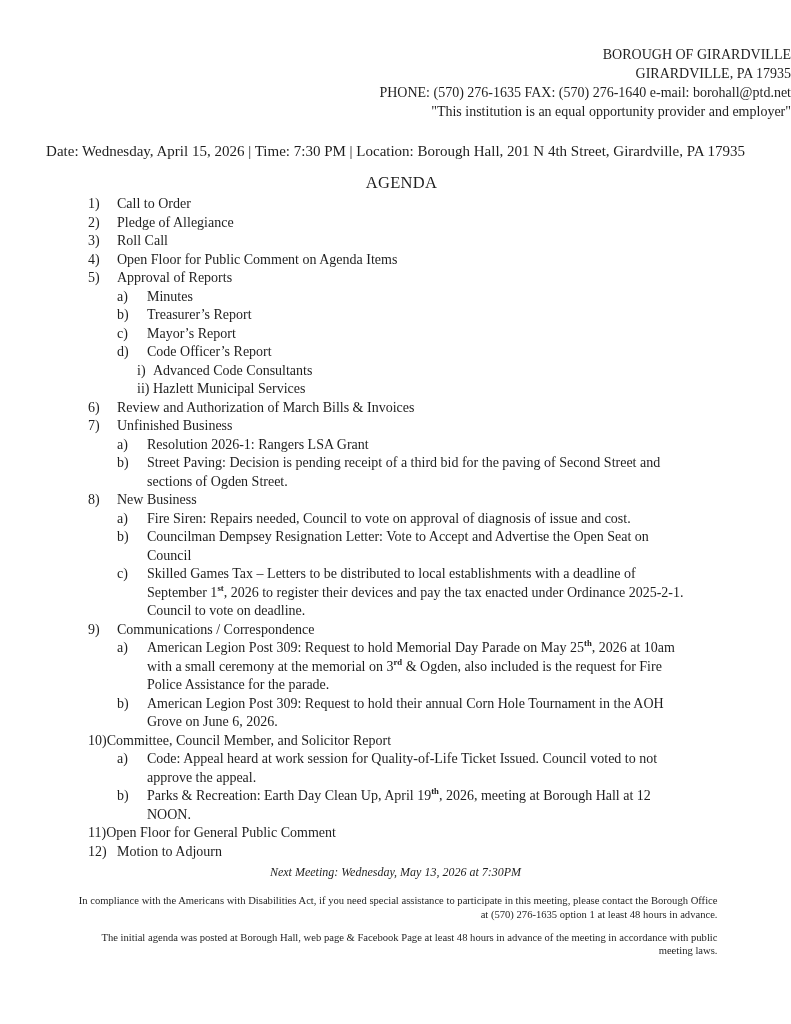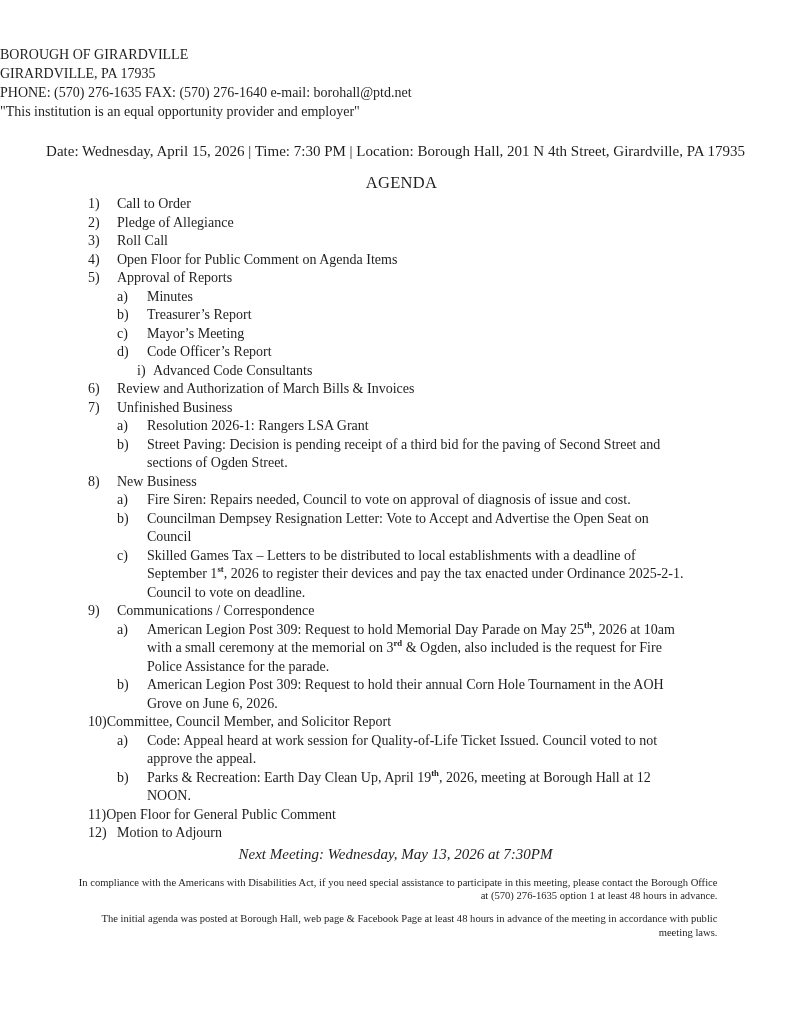--- a/index.html
+++ b/index.html
@@ -16,21 +16,21 @@
     -webkit-font-smoothing: antialiased;
   }
   .doc {
     position: relative;
     width: 791px;
     height: 1024px;
     padding-top: 45px;
     box-sizing: border-box;
   }
   .doc-header {
-    text-align: left;
+    text-align: right;
     font-size: 14px;
     line-height: 19px;
   }
   .meeting-info {
     text-align: center;
     font-size: 15px;
     line-height: 15px;
     margin-top: 23px;
   }
   .agenda-title {
@@ -65,21 +65,21 @@
   .item-text { flex: 1 1 auto; }
   .item-text sup {
     font-size: 0.62em;
     line-height: 0;
     vertical-align: super;
     font-weight: bold;
   }
   .next-meeting {
     text-align: center;
     font-style: italic;
-    font-size: 15px;
+    font-size: 12px;
     line-height: 20px;
     margin-top: 1px;
   }
   .doc-footer {
     margin-top: 12px;
     text-align: right;
     font-size: 10.6px;
     line-height: 13.8px;
   }
   .doc-footer p {
@@ -127,29 +127,33 @@
       <div class="agenda-item level-1">
         <span class="item-label">a)</span>
         <span class="item-text">Minutes</span>
       </div>
       <div class="agenda-item level-1">
         <span class="item-label">b)</span>
         <span class="item-text">Treasurer’s Report</span>
       </div>
       <div class="agenda-item level-1">
         <span class="item-label">c)</span>
-        <span class="item-text">Mayor’s Meeting</span>
+        <span class="item-text">Mayor’s Report</span>
       </div>
       <div class="agenda-item level-1">
         <span class="item-label">d)</span>
         <span class="item-text">Code Officer’s Report</span>
       </div>
       <div class="agenda-item level-2">
         <span class="item-label">i)</span>
         <span class="item-text">Advanced Code Consultants</span>
+      </div>
+      <div class="agenda-item level-2">
+        <span class="item-label">ii)</span>
+        <span class="item-text">Hazlett Municipal Services</span>
       </div>
       <div class="agenda-item level-0">
         <span class="item-label">6)</span>
         <span class="item-text">Review and Authorization of March Bills &amp; Invoices</span>
       </div>
       <div class="agenda-item level-0">
         <span class="item-label">7)</span>
         <span class="item-text">Unfinished Business</span>
       </div>
       <div class="agenda-item level-1">

